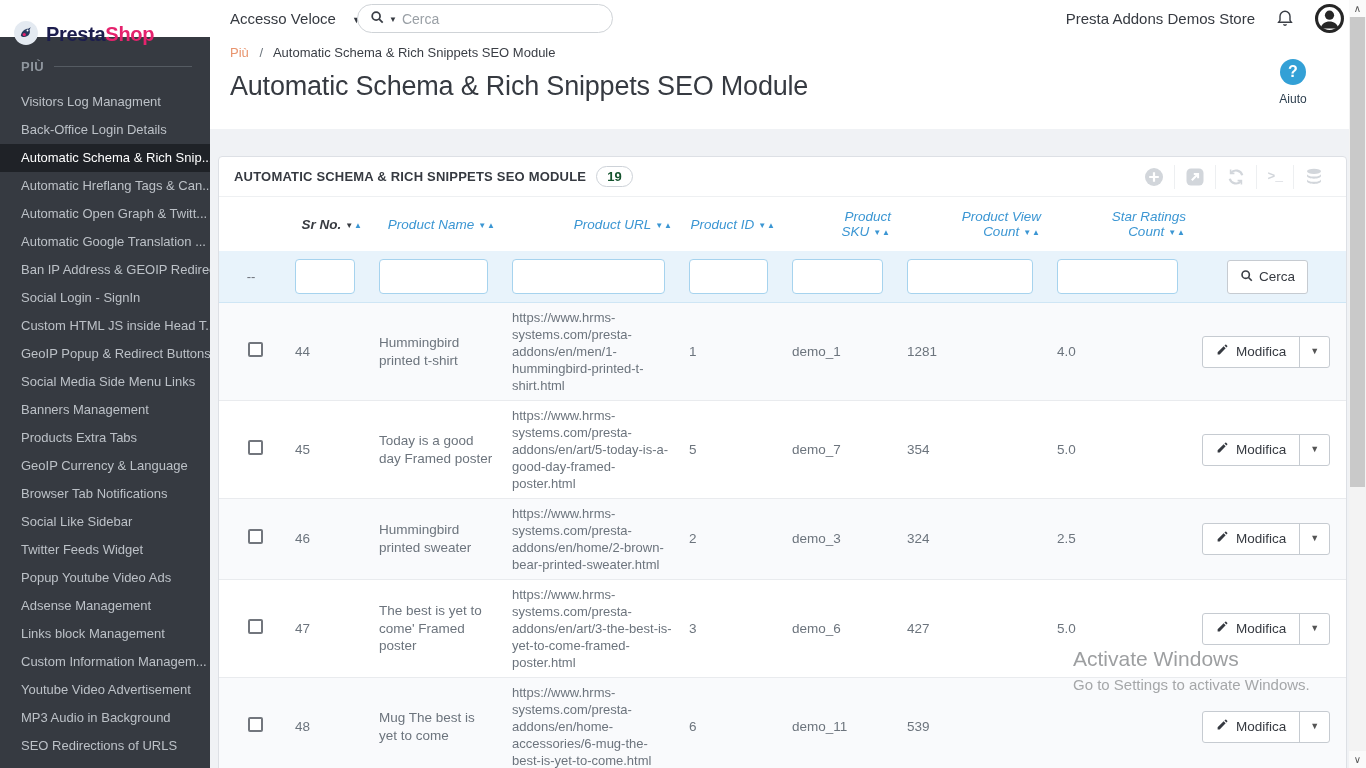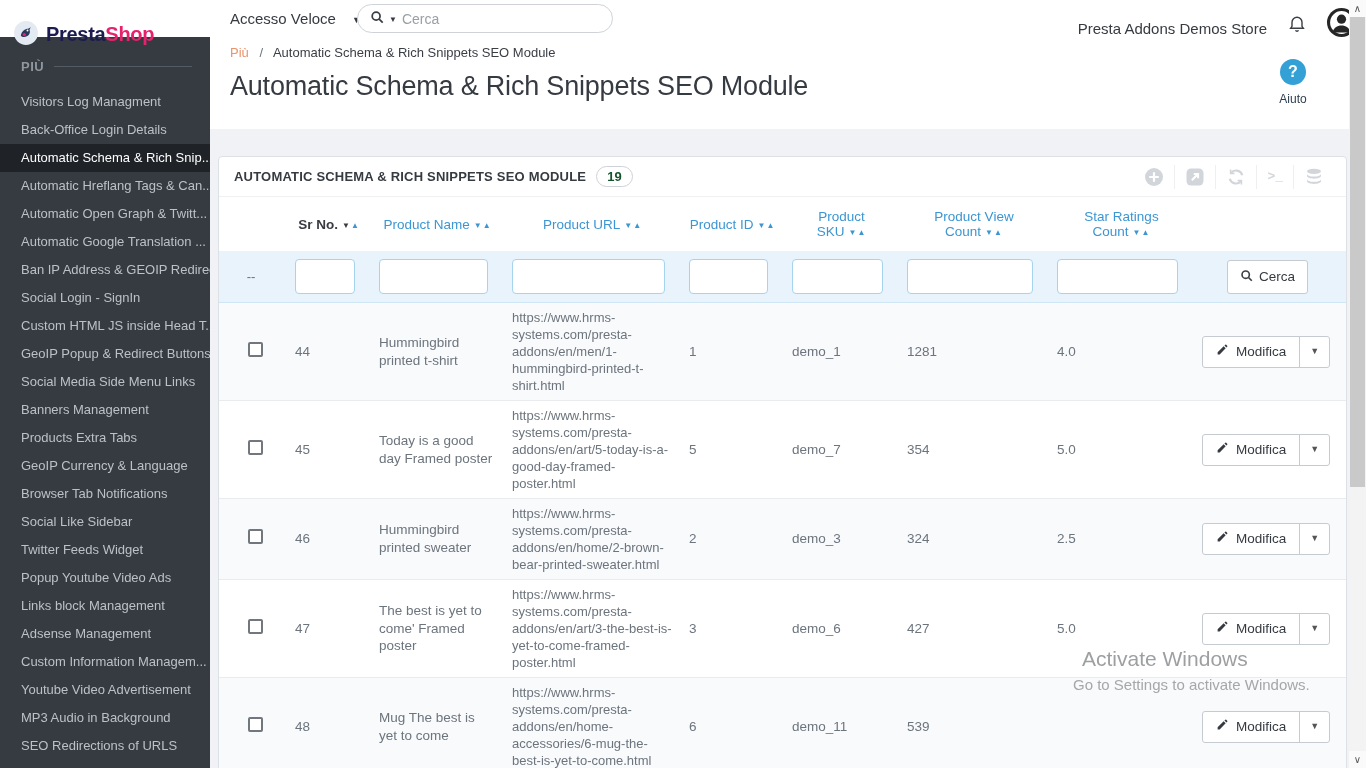--- a/index.html
+++ b/index.html
@@ -10,21 +10,21 @@
   .topbar { position:absolute; left:0; top:0; width:1366px; height:37px; background:#fff; z-index:6; }
   .logo-zone { position:absolute; left:0; top:16px; width:210px; height:37px; display:flex; align-items:center; padding-left:13px; gap:7px; }
   .logo-presta { font-size:20px; font-weight:bold; color:#1c1d4e; letter-spacing:-0.3px; }
   .logo-shop { color:#e5226d; }
   .quick-access { position:absolute; left:230px; top:0; height:37px; display:flex; align-items:center; gap:16px; font-size:15px; color:#363a41; cursor:pointer; }
   .caret { font-size:9px; color:#363a41; position:relative; top:1px; }
   .search-box { position:absolute; left:357px; top:4px; width:256px; height:29px; border:1px solid #cfd3d7; border-radius:15px; display:flex; align-items:center; padding:0 12px; gap:5px; background:#fff; }
   .search-box .caret { font-size:8px; }
   .search-input { border:none; outline:none; flex:1; font-size:14px; color:#363a41; font-family:"Liberation Sans",sans-serif; background:transparent; }
   .search-input::placeholder { color:#9aa0a6; }
-  .topbar-right { position:absolute; right:10px; top:0; height:37px; display:flex; align-items:flex-end; gap:20px; }
+  .topbar-right { position:absolute; right:22px; top:0; height:37px; display:flex; align-items:center; gap:20px; }
   .store-name { font-size:15px; color:#363a41; }
   .avatar { width:29px; height:29px; border-radius:50%; overflow:hidden; cursor:pointer; }
 
   
   .sidebar { position:absolute; left:0; top:37px; width:210px; height:731px; background:#363a41; z-index:5; }
   .side-head { display:flex; align-items:center; gap:10px; padding:22px 18px 14px 21px; }
   .side-head-label { color:#8f969e; font-size:13px; font-weight:bold; letter-spacing:0.5px; }
   .side-rule { flex:1; height:1px; background:#555b62; }
   .side-item { height:28px; line-height:28px; padding-left:21px; color:#bcc1c7; font-size:13px; white-space:nowrap; overflow:hidden; cursor:pointer; }
   .side-item.active { background:#1f2227; color:#ffffff; }
@@ -46,21 +46,21 @@
   .panel-head { height:40px; display:flex; align-items:center; padding:0 12px 0 15px; border-bottom:1px solid #eef0f2; }
   .panel-title { font-size:13px; font-weight:bold; color:#363a41; letter-spacing:0.2px; }
   .count-badge { margin-left:10px; border:1px solid #cdd2d8; border-radius:12px; padding:2px 10px; font-weight:bold; font-size:13px; color:#14532d; background:#fff; }
   .toolbar { margin-left:auto; display:flex; align-items:center; }
   .tool { display:flex; align-items:center; justify-content:center; padding:0 10px; height:24px; cursor:pointer; }
   .tool + .tool { border-left:1px solid #edeff1; }
   .term-glyph { font-family:"Liberation Mono",monospace; font-weight:bold; font-size:13px; color:#d2d6db; }
 
   
   table { width:100%; border-collapse:collapse; table-layout:fixed; }
-  th { text-align:center; padding:12px 4px 12px 12px; font-size:13.5px; font-weight:400; color:#3b96d3; cursor:pointer; }
+  th { text-align:right; padding:12px 4px 12px 12px; font-size:13.5px; font-weight:400; color:#3b96d3; cursor:pointer;font-style:italic; }
   th.th-dark { color:#383b41; font-weight:bold; }
   .sort { font-size:8px; letter-spacing:1px; margin-left:4px; position:relative; top:-1px; color:#3b96d3; }
   th.th-dark .sort .down { color:#383b41; }
   tr.filter-row { background:#e8f3fb; border-bottom:1px solid #cfe6f5; }
   tr.filter-row td { padding:8px 12px; }
   .dash-cell { text-align:center; color:#6b7078; font-size:13px; }
   .filter-input { width:100%; height:35px; border:1px solid #a6d3ee; border-radius:4px; background:#fff; outline:none; padding:0 8px; font-family:"Liberation Sans",sans-serif; font-size:13px; color:#363a41; }
   .action-cell { text-align:right; padding-right:38px !important; }
   .btn { display:inline-flex; align-items:center; background:#fff; border:1px solid #c6cbd1; border-radius:3px; cursor:pointer; }
   .btn-search { height:34px; padding:0 12px; gap:6px; font-size:13.5px; color:#363a41; }
@@ -69,21 +69,21 @@
   tbody tr.stripe { background:#f9fafc; }
   td.url-cell { overflow-wrap:anywhere; line-height:17px; font-size:13px; }
   .cb-cell { text-align:center; }
   .cb { display:inline-block; width:15px; height:15px; border:2px solid #72767d; border-radius:2px; background:#fff; cursor:pointer; }
   .btn-edit { height:32px; }
   .edit-main { display:flex; align-items:center; gap:7px; padding:0 13px; font-size:13.5px; color:#363a41; height:100%; }
   .edit-caret { border-left:1px solid #c6cbd1; padding:0 10px; height:100%; display:flex; align-items:center; color:#555; font-size:9px; }
 
   
   .watermark { position:absolute; left:1073px; top:647px; z-index:10; pointer-events:none; }
-  .wm1 { font-size:21px; color:#9d9fa1;margin-left:9px; }
+  .wm1 { font-size:21px; color:#9d9fa1; }
   .wm2 { font-size:15px; color:#a5a7a9; margin-top:5px; }
 
   
   .scrollbar { position:absolute; right:0; top:0; width:17px; height:768px; background:#f3f3f3; z-index:20; }
   .sb-btn { height:17px; display:flex; align-items:center; justify-content:center; color:#575757; font-size:10px; background:#fafafa; cursor:pointer; }
   .sb-btn.bottom { position:absolute; bottom:0; left:0; right:0; }
   .sb-thumb { position:absolute; top:17px; left:1px; width:15px; height:470px; background:#c9c9c9; cursor:pointer; }
 </style>
 </head>
 <body>
@@ -150,22 +150,22 @@
       <div class="side-item">Custom HTML JS inside Head T...</div>
       <div class="side-item">GeoIP Popup &amp; Redirect Buttons</div>
       <div class="side-item">Social Media Side Menu Links</div>
       <div class="side-item">Banners Management</div>
       <div class="side-item">Products Extra Tabs</div>
       <div class="side-item">GeoIP Currency &amp; Language</div>
       <div class="side-item">Browser Tab Notifications</div>
       <div class="side-item">Social Like Sidebar</div>
       <div class="side-item">Twitter Feeds Widget</div>
       <div class="side-item">Popup Youtube Video Ads</div>
+      <div class="side-item">Adsense Management</div>
       <div class="side-item">Links block Management</div>
-      <div class="side-item">Adsense Management</div>
       <div class="side-item">Custom Information Managem...</div>
       <div class="side-item">Youtube Video Advertisement</div>
       <div class="side-item">MP3 Audio in Background</div>
       <div class="side-item">SEO Redirections of URLS</div>
     </div>
 </div>
 
 <div class="main">
   <div class="page-head">
     <div class="breadcrumb">

